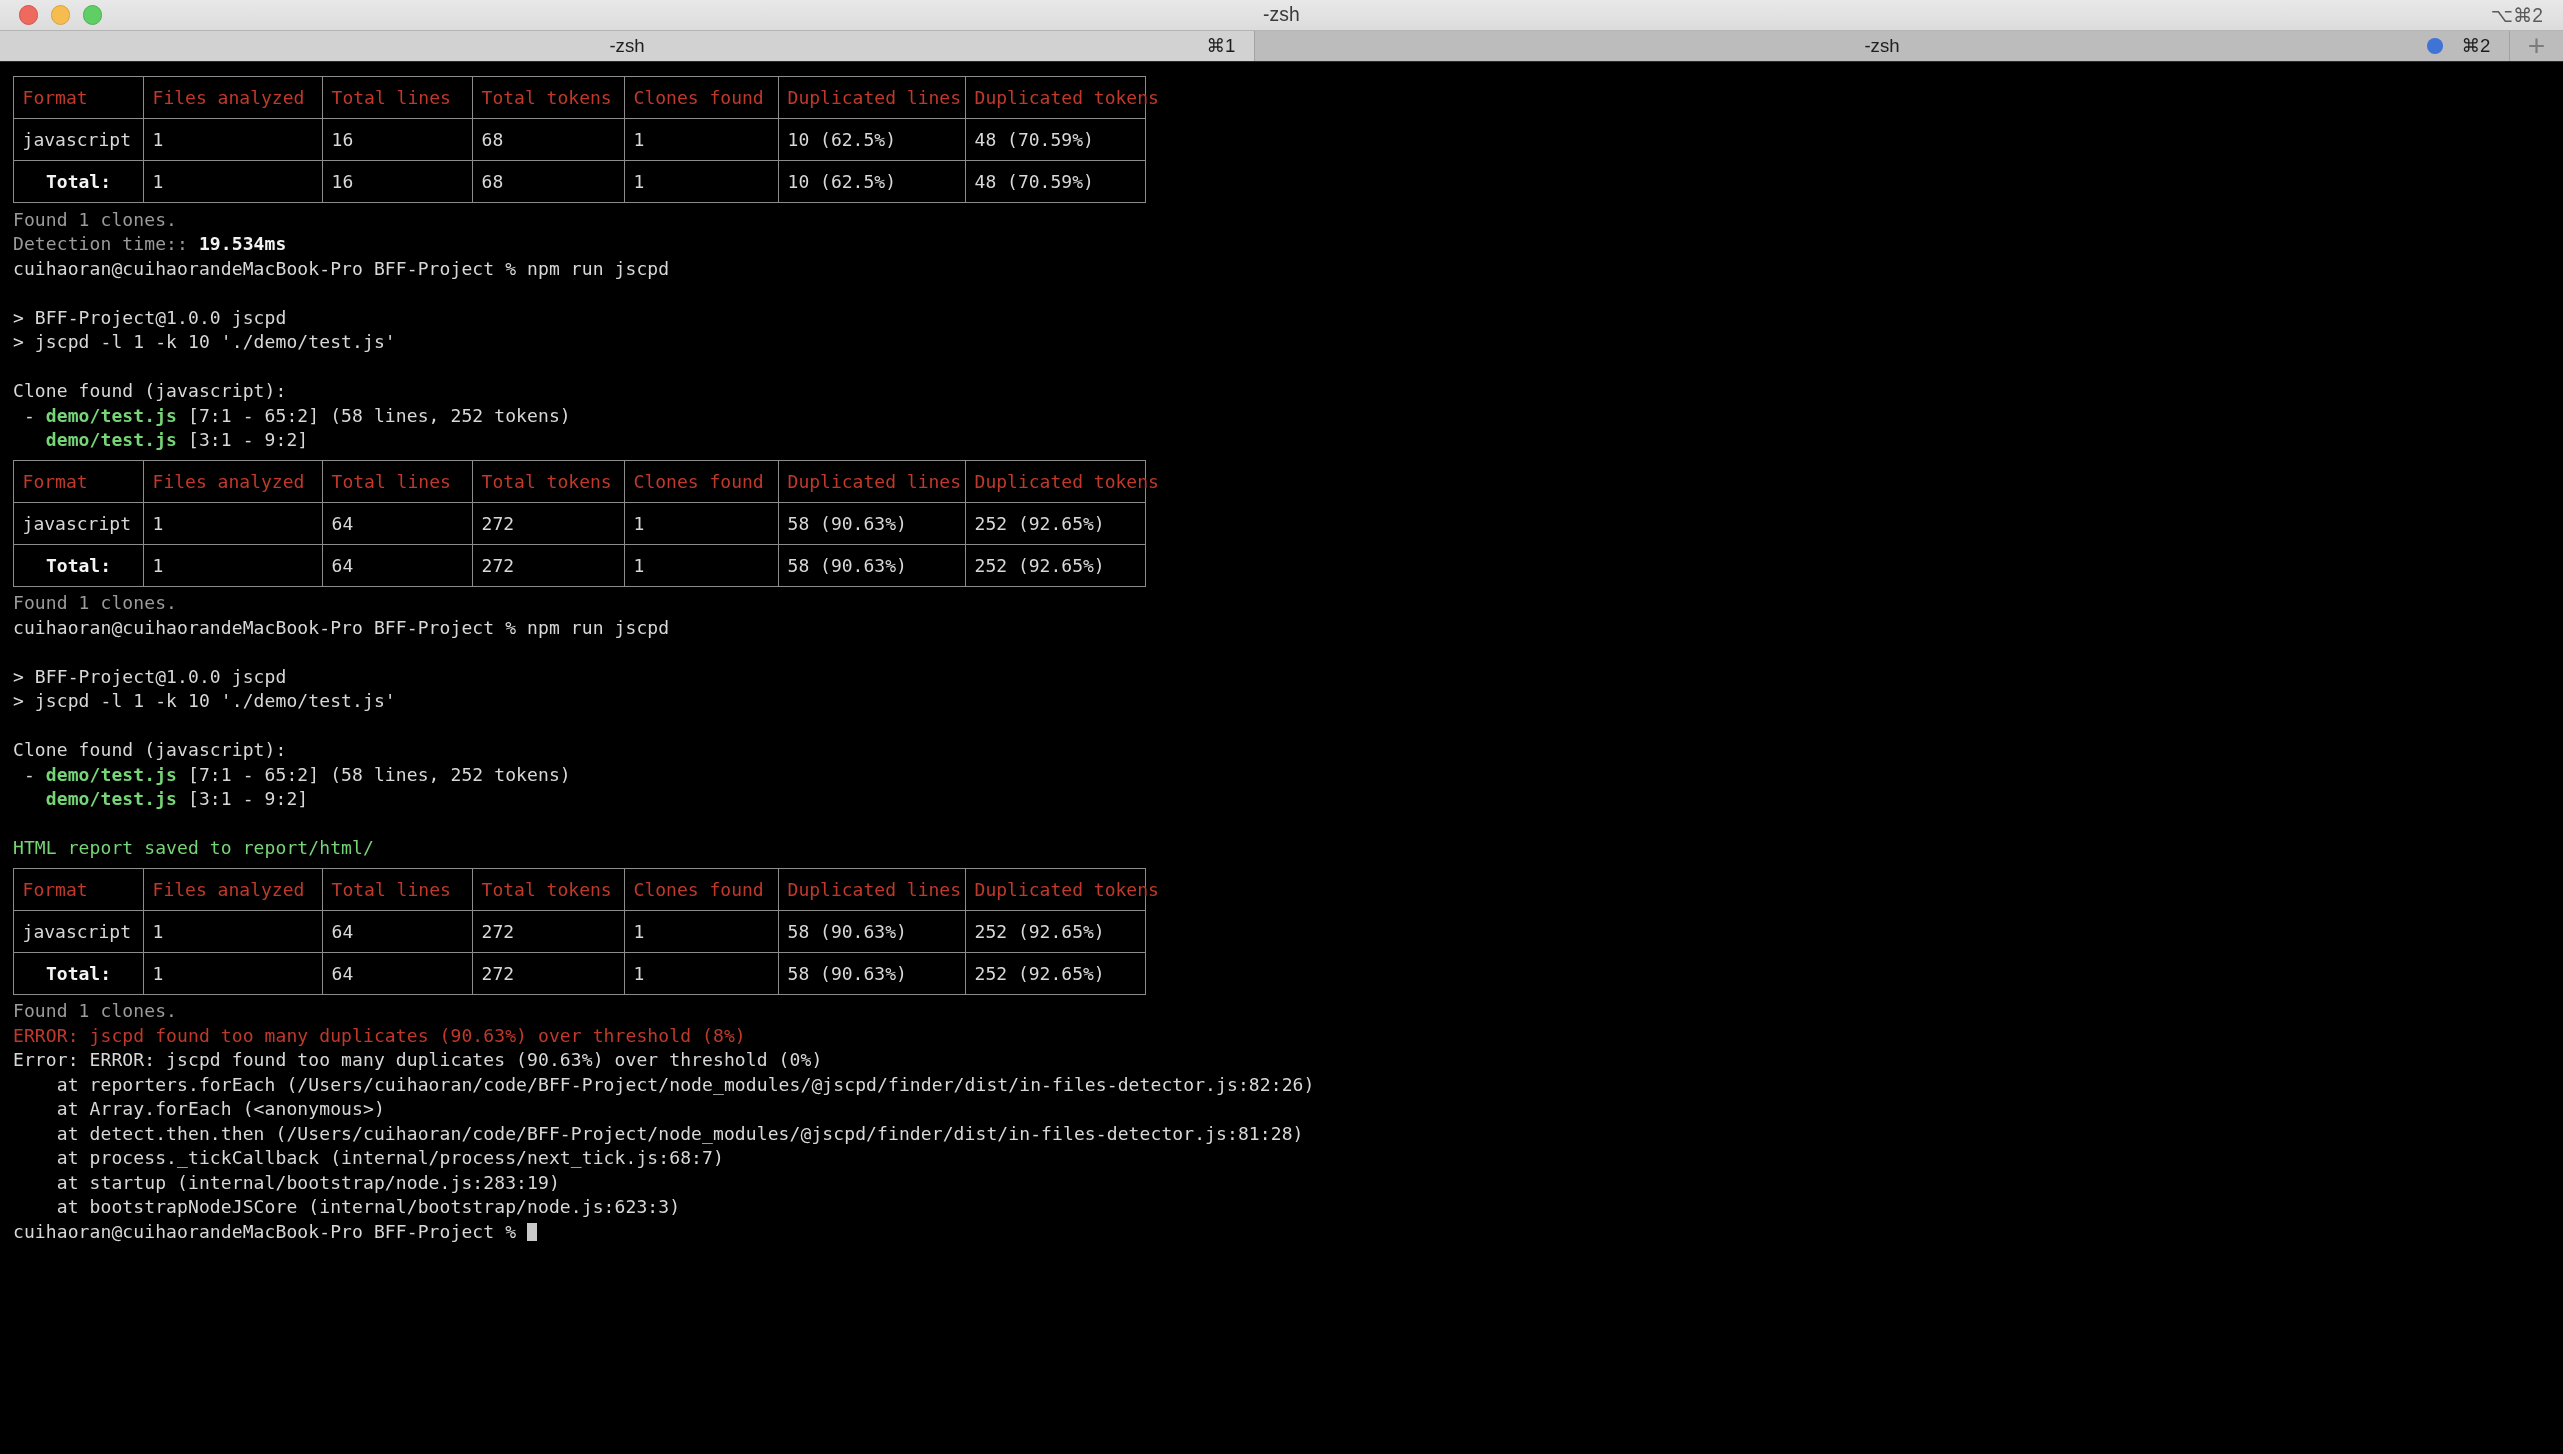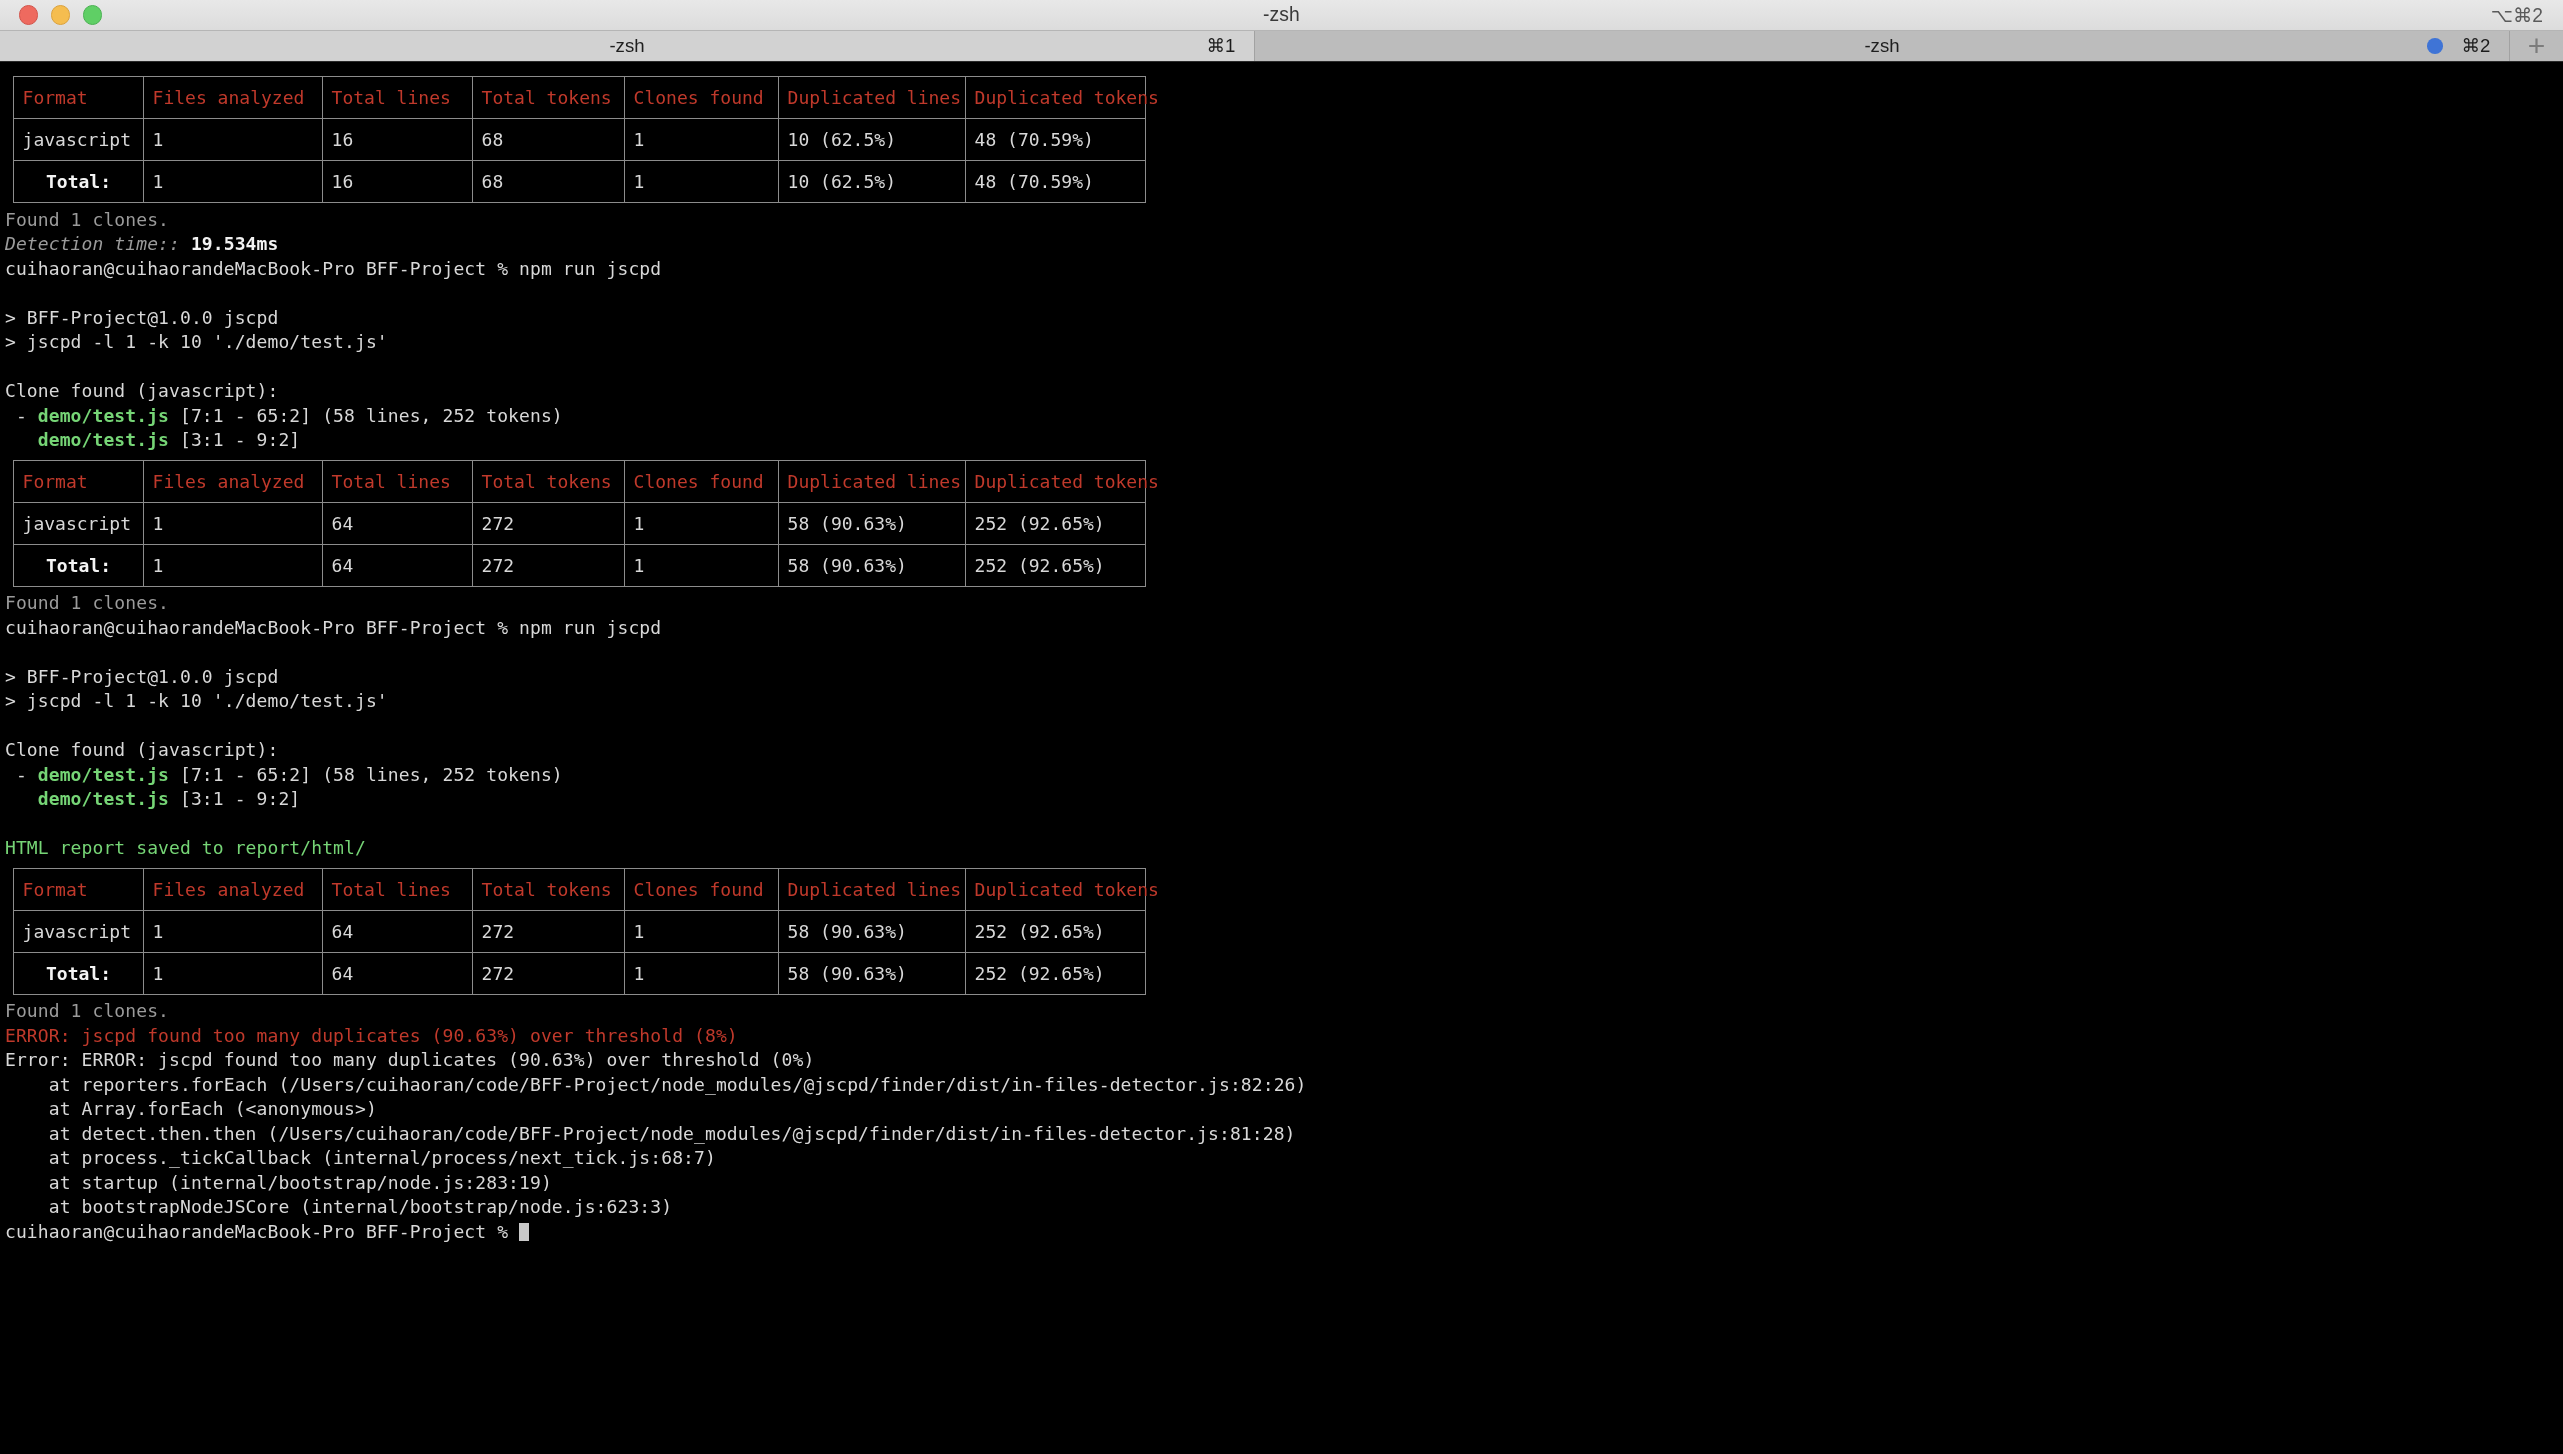--- a/index.html
+++ b/index.html
@@ -71,26 +71,26 @@
     background: #000;
     padding: 7.2px 0 0 0;
     overflow: hidden;
     position: relative;
   }
   .line {
     font-size: 18px;
     line-height: 24.5px;
     color: #d8d8d8;
     white-space: pre;
-    padding-left: 5px;
+    padding-left: 13px;
     letter-spacing: 0.1px;
   }
   .line.blank { color: transparent; }
   .dim  { color: #9b9b9b; }
-  .dim-i { color: #9b9b9b; font-style: italic; }
+  .dim-i { color: #9b9b9b; }
   .bold { font-weight: bold; color: #f2f2f2; }
   .green { color: #76d576; }
   .green-b { color: #76d576; font-weight: bold; }
   .red  { color: #c0392b; }
 
   
   .jtable {
     border-collapse: collapse;
     margin: 7.2px 0 4.3px 13px;
     table-layout: fixed;

